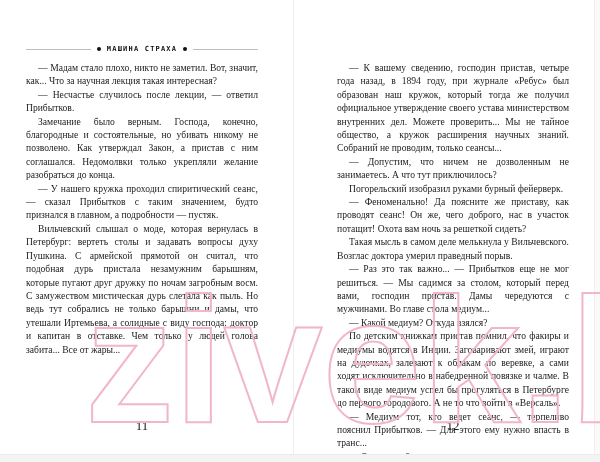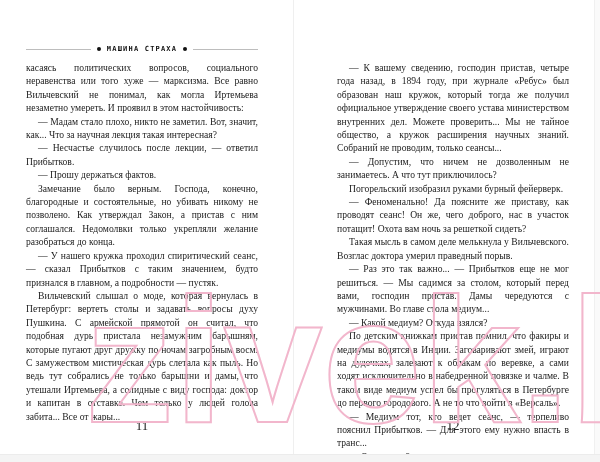--- a/index.html
+++ b/index.html
@@ -31,24 +31,22 @@
 
   <div class="page left">
     <div class="runhead">
       <div class="rule"></div>
       <div class="dot"></div>
       <span class="title">МАШИНА СТРАХА</span>
       <div class="dot"></div>
       <div class="rule"></div>
     </div>
     <div class="text">
-      <p class="noindent">касаясь политических вопросов, социального неравенства или того хуже — марксизма. Все равно Вильчевский не понимал, как могла Иртемьева незаметно умереть. И проявил в этом настойчивость:</p>
       <p>— Мадам стало плохо, никто не заметил. Вот, значит, как... Что за научная лекция такая интересная?</p>
       <p>— Несчастье случилось после лекции, — ответил Прибытков.</p>
-      <p>— Прошу держаться фактов.</p>
       <p>Замечание было верным. Господа, конечно, благородные и состоятельные, но убивать никому не позволено. Как утверждал Закон, а пристав с ним соглашался. Недомолвки только укрепляли желание разобраться до конца.</p>
       <p>— У нашего кружка проходил спиритический сеанс, — сказал Прибытков с таким значением, будто признался в главном, а подробности — пустяк.</p>
       <p>Вильчевский слышал о моде, которая вернулась в Петербург: вертеть столы и задавать вопросы духу Пушкина. С армейской прямотой он считал, что подобная дурь пристала незамужним барышням, которые пугают друг дружку по ночам загробным восм. С замужеством мистическая дурь слетала как пыль. Но ведь тут собрались не только барышни и дамы, что утешали Иртемьева, а солидные с виду господа: доктор и капитан в отставке. Чем только у людей голова забита... Все от жары...</p>
 
     </div>
     <div class="folio">11</div>
   </div>
 
   <div class="page right">
     <div class="text">

